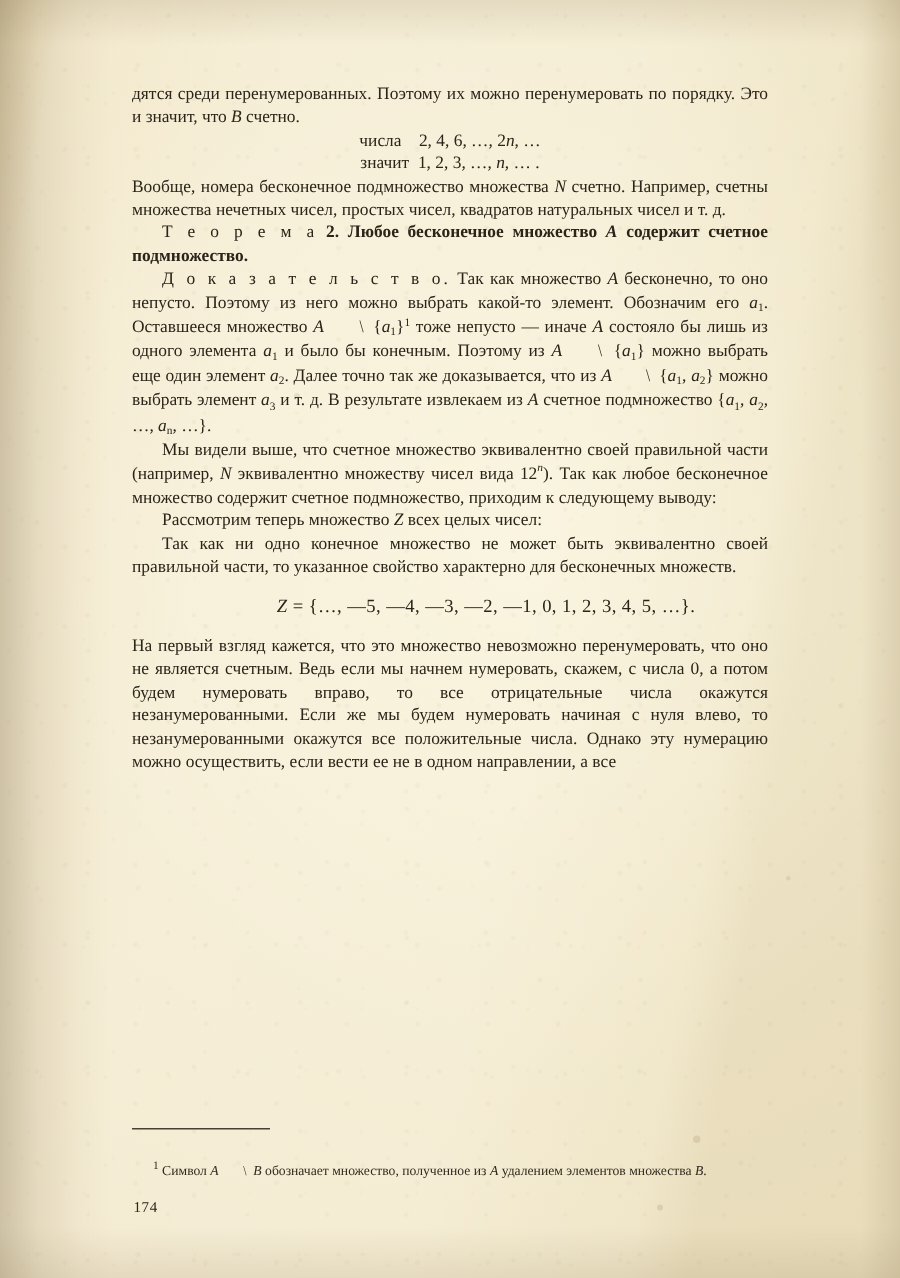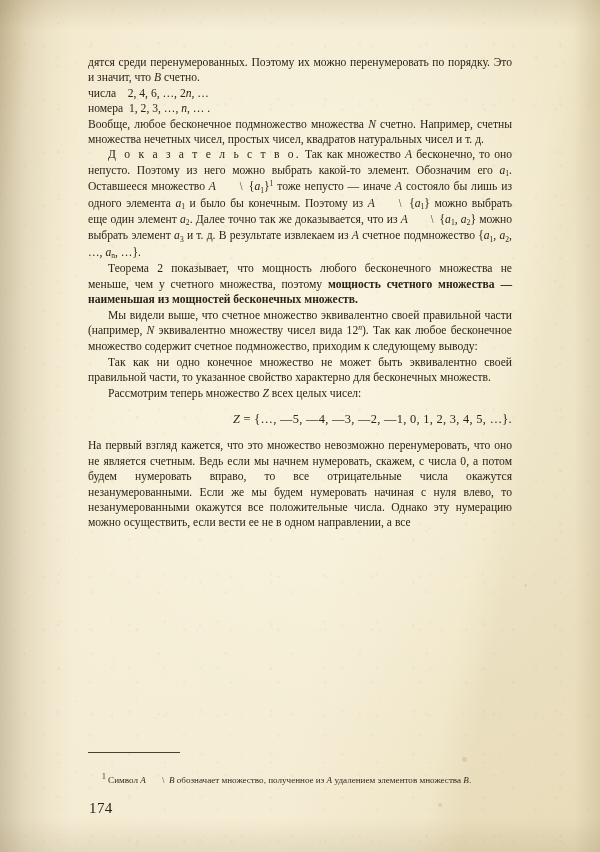--- a/index.html
+++ b/index.html
@@ -105,26 +105,26 @@
     top: -4.2px;
   }
   .setminus {
     display: inline-block;
     font-style: normal;
     transform: scaleX(0.85);
     padding: 0 1px;
   }
   .disp {
     text-indent: 0;
-    text-align: left;
+    text-align: center;
     margin: 0;
   }
   .disp-eq {
     text-indent: 0;
-    text-align: right;
+    text-align: center;
     padding-left: 48px;
     margin: 11px 0 11px 0;
     font-size: 12.4px;
     letter-spacing: .3px;
   }
 
   
   #footnote-rule {
     position: absolute;
     left: 88px;
@@ -142,21 +142,21 @@
     line-height: 11.6px;
     color: #312a1e;
     text-align: justify;
     margin-top: 16px;
   }
   #footnote p { text-indent: 14px; }
   #pagenum {
     position: absolute;
     left: 89px;
     top: 800px;
-    font-size: 15px;
+    font-size: 10px;
     color: #2a2419;
     letter-spacing: .4px;
   }
 </style>
 </head>
 <body>
 
 <div id="page"></div>
 <div id="gutter"></div>
 <div id="topedge"></div>
@@ -169,35 +169,35 @@
 <div class="spot" style="left:438px; top:803px; width:4px; height:4px; background:rgba(150,126,84,.20);"></div>
 <div class="spot" style="left:524px; top:584px; width:3px; height:3px; background:rgba(150,126,84,.16);"></div>
 
 <div id="content">
 
   <p class="noind"><span>дятся среди перенумерованных. Поэтому их можно перенумеровать по порядку. Это и значит, что </span><span class="mathvar">B</span><span> счетно.</span></p>
 
 
   <p class="disp"><span>числа</span>&nbsp;&nbsp;&nbsp;&nbsp;<span>2, 4, 6, …, 2</span><span class="mathvar">n</span><span>, …</span></p>
 
-  <p class="disp"><span>номера</span>&nbsp;&nbsp;<span>1, 2, 3, …, </span><span class="mathvar">n</span><span>, … .</span></p>
-
-  <p class="noind"><span>Вообще, любое бесконечное подмножество множества </span><span class="mathvar">N</span><span> счетно. Например, счетны множества нечетных чисел, простых чисел, квадратов натуральных чисел и т. д.</span></p>
-
+  <p class="disp"><span>значит</span>&nbsp;&nbsp;<span>1, 2, 3, …, </span><span class="mathvar">n</span><span>, … .</span></p>
+
+  <p class="noind"><span>Вообще, номера бесконечное подмножество множества </span><span class="mathvar">N</span><span> счетно. Например, счетны множества нечетных чисел, простых чисел, квадратов натуральных чисел и т. д.</span></p>
+
+  <p><span class="spaced">Т е о р е м а</span><span class="b"> 2.</span><span class="b"> Любое бесконечное множество </span><span class="b mathvar">A</span><span class="b">  содержит счетное подмножество.</span></p>
 
   <p><span class="spaced">Д о к а з а т е л ь с т в о.</span><span> Так как множество </span><span class="mathvar">A</span><span> бесконечно, то оно непусто. Поэтому из него можно выбрать какой-то элемент. Обозначим его </span><span class="mathvar">a</span><sub>1</sub><span>. Оставшееся множество </span><span class="mathvar">A</span> <span class="setminus">\</span> <span>{</span><span class="mathvar">a</span><sub>1</sub><span>}</span><sup>1</sup><span> тоже непусто — иначе </span><span class="mathvar">A</span><span> состояло бы лишь из одного элемента </span><span class="mathvar">a</span><sub>1</sub><span> и было бы конечным. Поэтому из </span><span class="mathvar">A</span> <span class="setminus">\</span> <span>{</span><span class="mathvar">a</span><sub>1</sub><span>}</span><span> можно выбрать еще один элемент </span><span class="mathvar">a</span><sub>2</sub><span>. Далее точно так же доказывается, что из </span><span class="mathvar">A</span> <span class="setminus">\</span> <span>{</span><span class="mathvar">a</span><sub>1</sub>, <span class="mathvar">a</span><sub>2</sub><span>}</span><span> можно выбрать элемент </span><span class="mathvar">a</span><sub>3</sub><span> и т. д. В результате извлекаем из </span><span class="mathvar">A</span><span> счетное подмножество </span><span>{<span class="mathvar">a</span><sub>1</sub>, <span class="mathvar">a</span><sub>2</sub>, …, <span class="mathvar">a</span><sub>n</sub>, …}.</span></p>
 
-  <p><span>Теорема 2 показывает, что мощность любого бесконечного множества не меньше, чем у счетного множества, поэтому </span><span class="b">мощность счетного множества — наименьшая из мощностей бесконечных множеств.</span></p>
 
   <p><span>Мы видели выше, что счетное множество эквивалентно своей правильной части (например, </span><span class="mathvar">N</span><span> эквивалентно множеству чисел вида 12</span><sup class="mathvar">n</sup><span>). Так как любое бесконечное множество содержит счетное подмножество, приходим к следующему выводу:</span></p>
 
 
+  <p><span>Рассмотрим теперь множество </span><span class="mathvar">Z</span><span> всех целых чисел:</span></p>
+
   <p>Так как ни одно конечное множество не может быть эквивалентно своей правильной части, то указанное свойство характерно для бесконечных множеств.</p>
-
-  <p><span>Рассмотрим теперь множество </span><span class="mathvar">Z</span><span> всех целых чисел:</span></p>
 
   <p class="disp-eq"><span class="mathvar">Z</span><span> = </span><span>{…, —5, —4, —3, —2, —1, 0, 1, 2, 3, 4, 5, …}.</span></p>
 
   <p class="noind">На первый взгляд кажется, что это множество невозможно перенумеровать, что оно не является счетным. Ведь если мы начнем нумеровать, скажем, с числа 0, а потом будем нумеровать вправо, то все отрицательные числа окажутся незанумерованными. Если же мы будем нумеровать начиная с нуля  влево, то незанумерованными окажутся все положительные числа. Однако эту нумерацию можно осуществить, если вести ее не в одном направлении, а все</p>
 
 </div>
 
 <div id="footnote-rule"></div>
 
 <div id="footnote">

